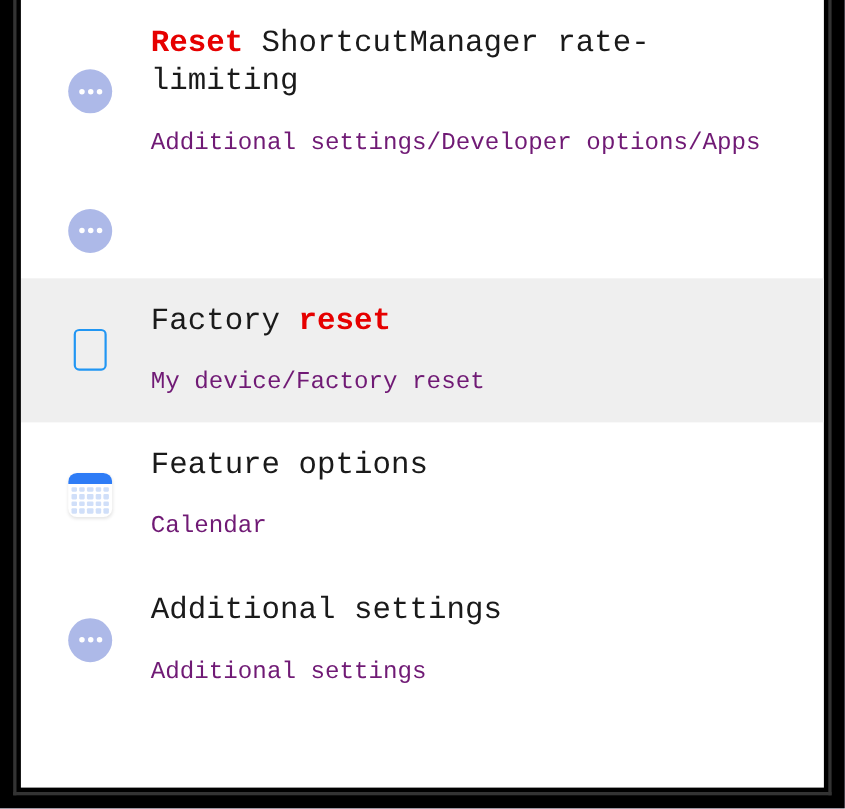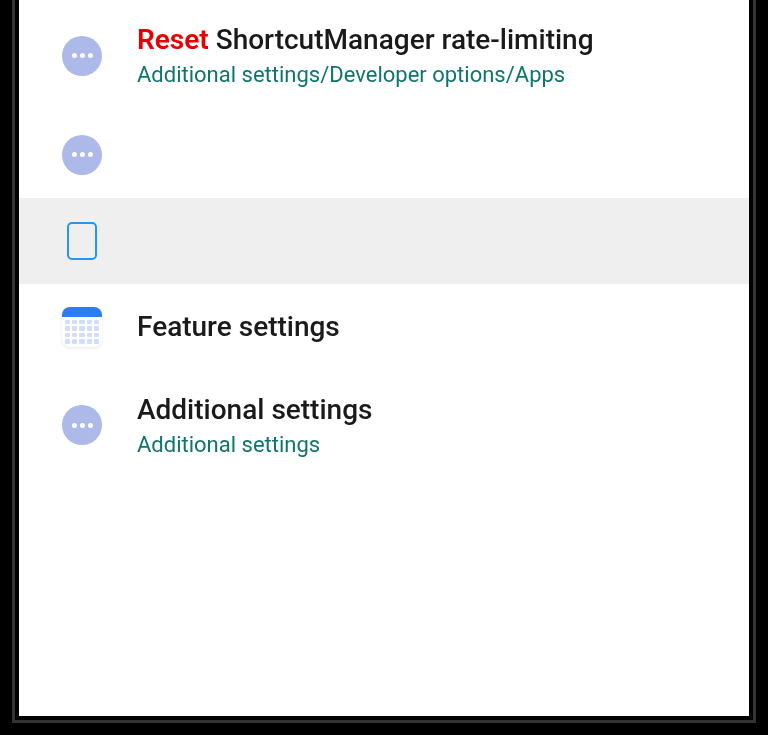--- a/index.html
+++ b/index.html
@@ -29,20 +29,21 @@
       padding: 0 4px 4px 4px;
     }
     .screen {
       background: #fff;
       height: 100%;
       overflow: hidden;
     }
     .list {
       display: flex;
       flex-direction: column;
+      font-family: Liberation Mono, monospace;
     }
     .list-item {
       display: flex;
       align-items: center;
       padding: 22px 28px 22px 42px;
       gap: 34px;
       cursor: pointer;
     }
     .list-item.highlighted {
       background: #efefef;
@@ -114,22 +115,23 @@
       font-weight: 500;
       color: #1a1a1a;
       line-height: 1.25;
     }
     .title .hl {
       color: #e60000;
       font-weight: 600;
     }
     .subtitle {
       font-size: 22px;
-      color: #0f766e;
+      color: #701a75;
       line-height: 1.3;
+      margin-top: 20px;
     }
   </style>
 </head>
 <body>
 
 <div class="phone-frame">
   <div class="phone-inner">
     <div class="screen">
       <div class="list">
 
@@ -156,20 +158,24 @@
               </div>
           </div>
           <div class="item-text">
           </div>
         </div>
 
         <div class="list-item highlighted">
           <div class="icon-slot">
             <div class="rect-outline"></div>
           </div>
+          <div class="item-text">
+            <div class="title"><span>Factory </span><span class="hl">reset</span><span></span></div>
+            <div class="subtitle">My device/Factory reset</div>
+          </div>
         </div>
 
         <div class="list-item">
           <div class="icon-slot">
             <div class="calendar-icon">
               <div class="calendar-header"></div>
               <div class="calendar-body">
                 <span></span>
                   <span></span>
                   <span></span>
@@ -187,21 +193,22 @@
                   <span></span>
                 <span></span>
                   <span></span>
                   <span></span>
                   <span></span>
                   <span></span>
               </div>
             </div>
           </div>
           <div class="item-text">
-            <div class="title"><span>Feature settings</span><span class="hl"></span><span></span></div>
+            <div class="title"><span>Feature options</span><span class="hl"></span><span></span></div>
+            <div class="subtitle">Calendar</div>
           </div>
         </div>
 
         <div class="list-item">
           <div class="icon-slot">
             <div class="dots-circle">
                 <span class="dot"></span>
                 <span class="dot"></span>
                 <span class="dot"></span>
               </div>

